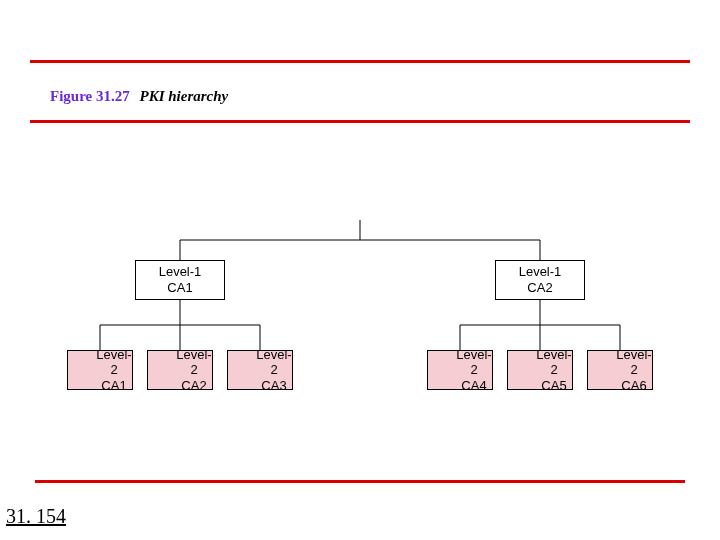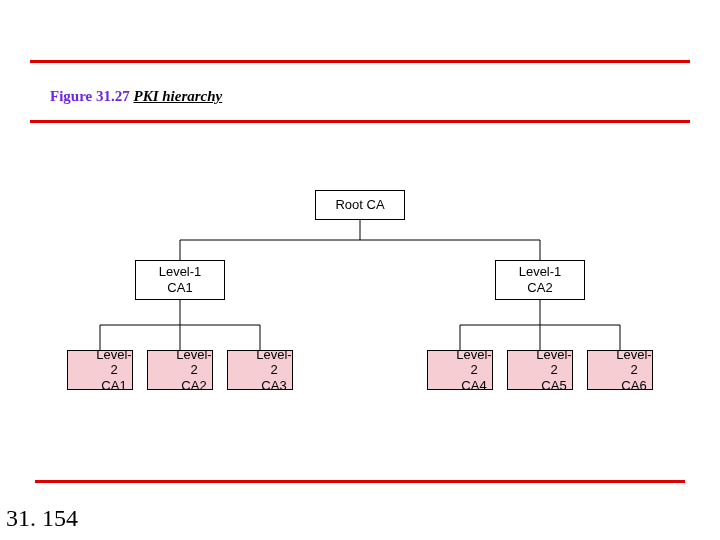--- a/index.html
+++ b/index.html
@@ -27,29 +27,29 @@
     left: 50px;
     font-size: 15px;
   }
   .caption .fignum {
     color: #6d28d9;
     font-weight: bold;
   }
   .caption .figtitle {
     font-style: italic;
     font-weight: bold;
-    margin-left: 0;
-    text-decoration: underline;
+    margin-left: 6px;
   }
   .pagenum {
     position: absolute;
     left: 6px;
     top: 505px;
-    font-size: 24px;
+    font-size: 20px;
     color: #000;
+    text-decoration: underline;
   }
   .diagram {
     position: absolute;
     top: 160px;
     left: 0;
     width: 720px;
     height: 300px;
   }
   .node {
     position: absolute;
@@ -102,23 +102,20 @@
     <line x1="180" y1="165" x2="180" y2="190"></line>
     <line x1="260" y1="165" x2="260" y2="190"></line>
 
     <line x1="540" y1="140" x2="540" y2="165"></line>
     <line x1="460" y1="165" x2="620" y2="165"></line>
     <line x1="460" y1="165" x2="460" y2="190"></line>
     <line x1="540" y1="165" x2="540" y2="190"></line>
     <line x1="620" y1="165" x2="620" y2="190"></line>
   </svg>
 
-  <div class="node" style="left:315px; top:30px; width:90px; height:30px;">
-    <span>Root CA</span>
-  </div>
 
   <div class="node" style="left:135px; top:100px; width:90px; height:40px;">
     <span>Level-1</span>
     <span>CA1</span>
   </div>
   <div class="node" style="left:495px; top:100px; width:90px; height:40px;">
     <span>Level-1</span>
     <span>CA2</span>
   </div>
 

